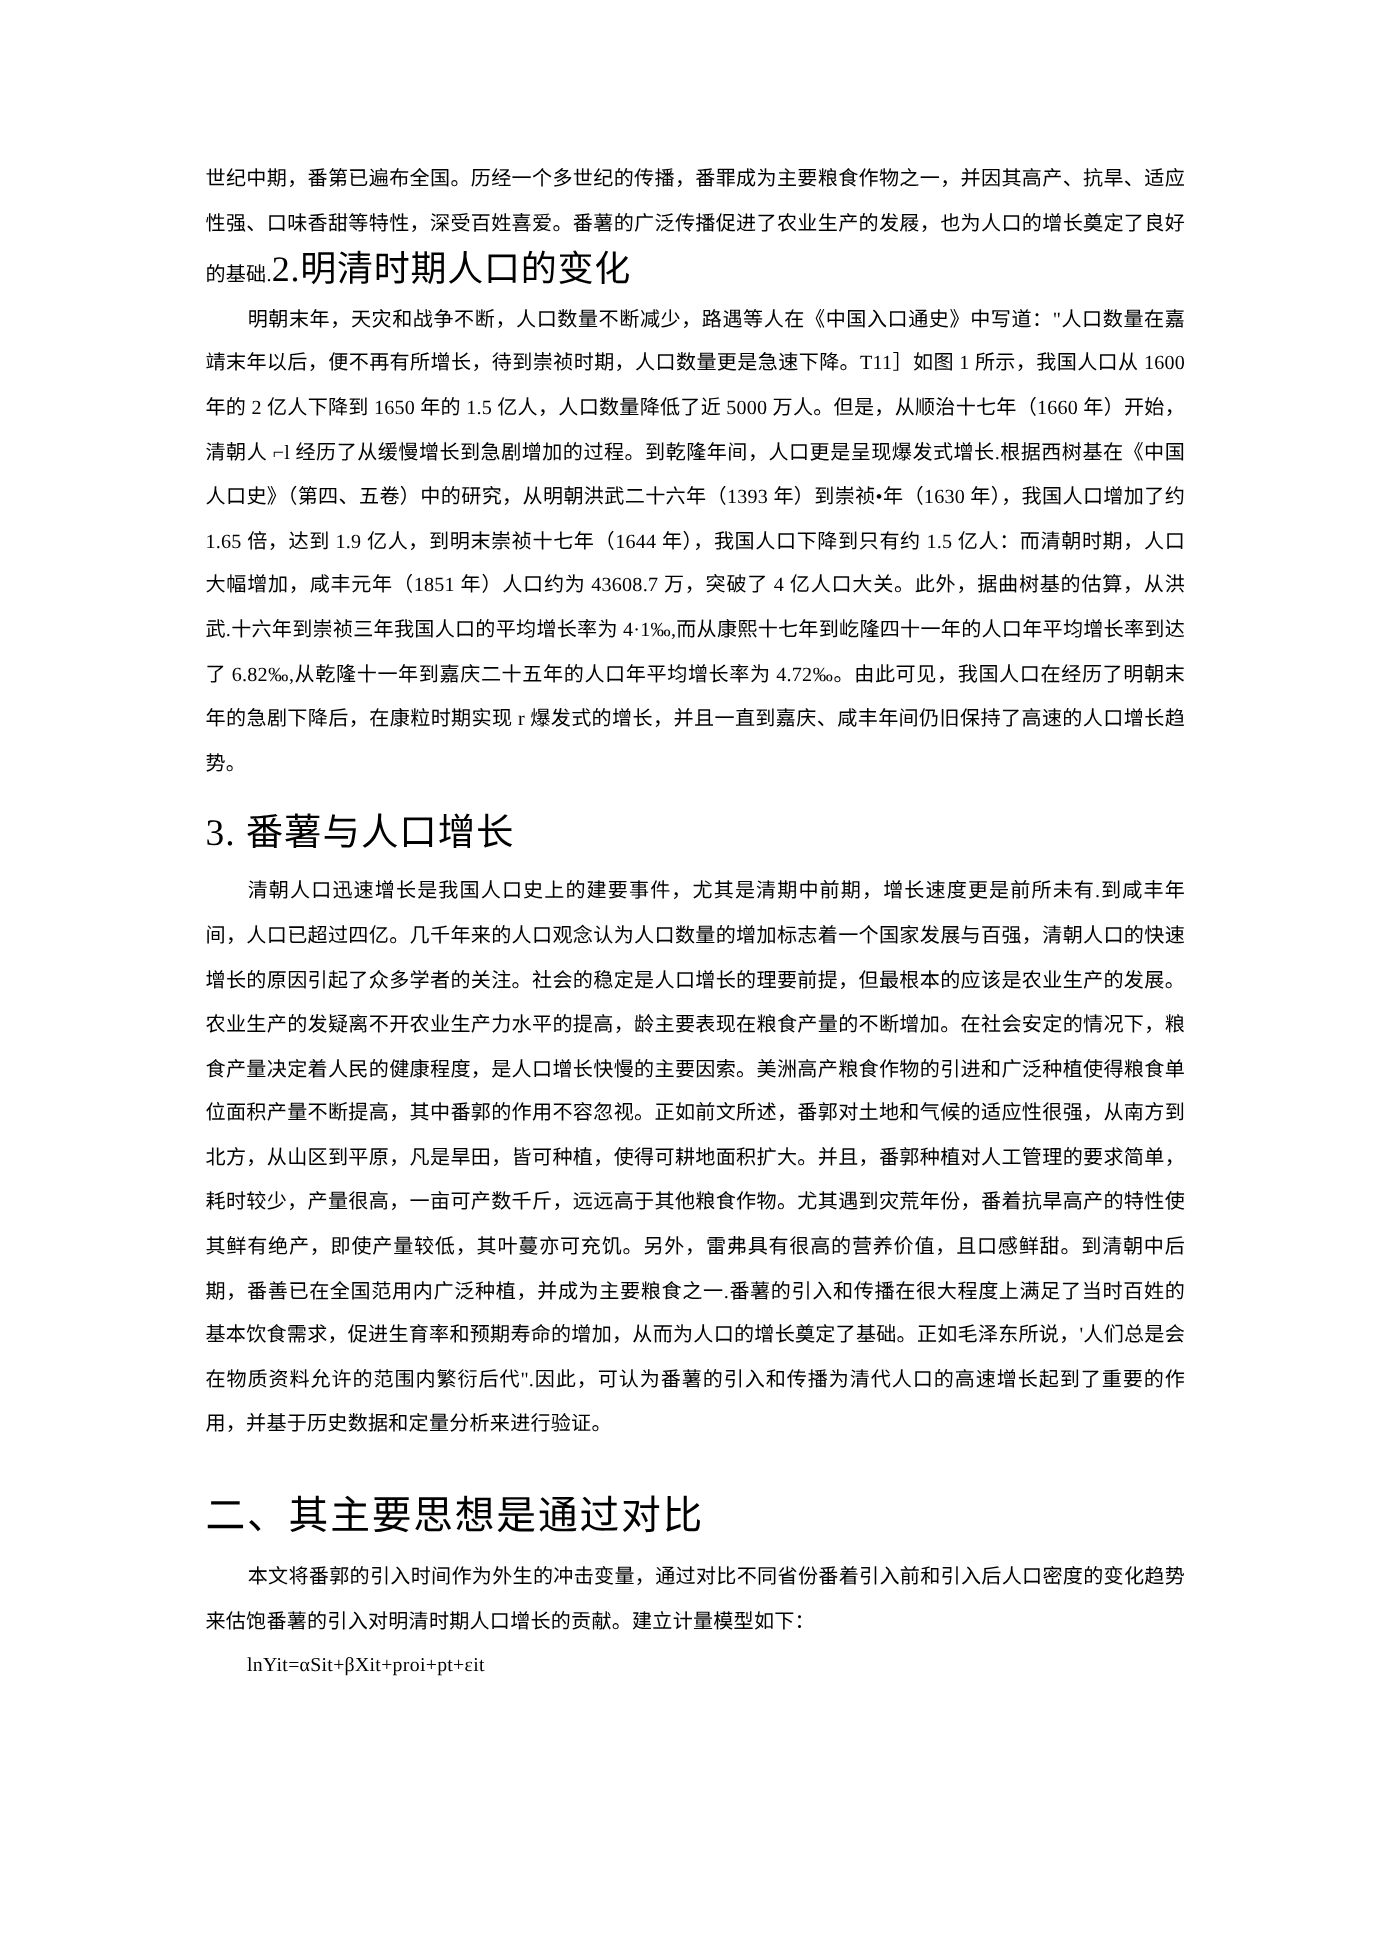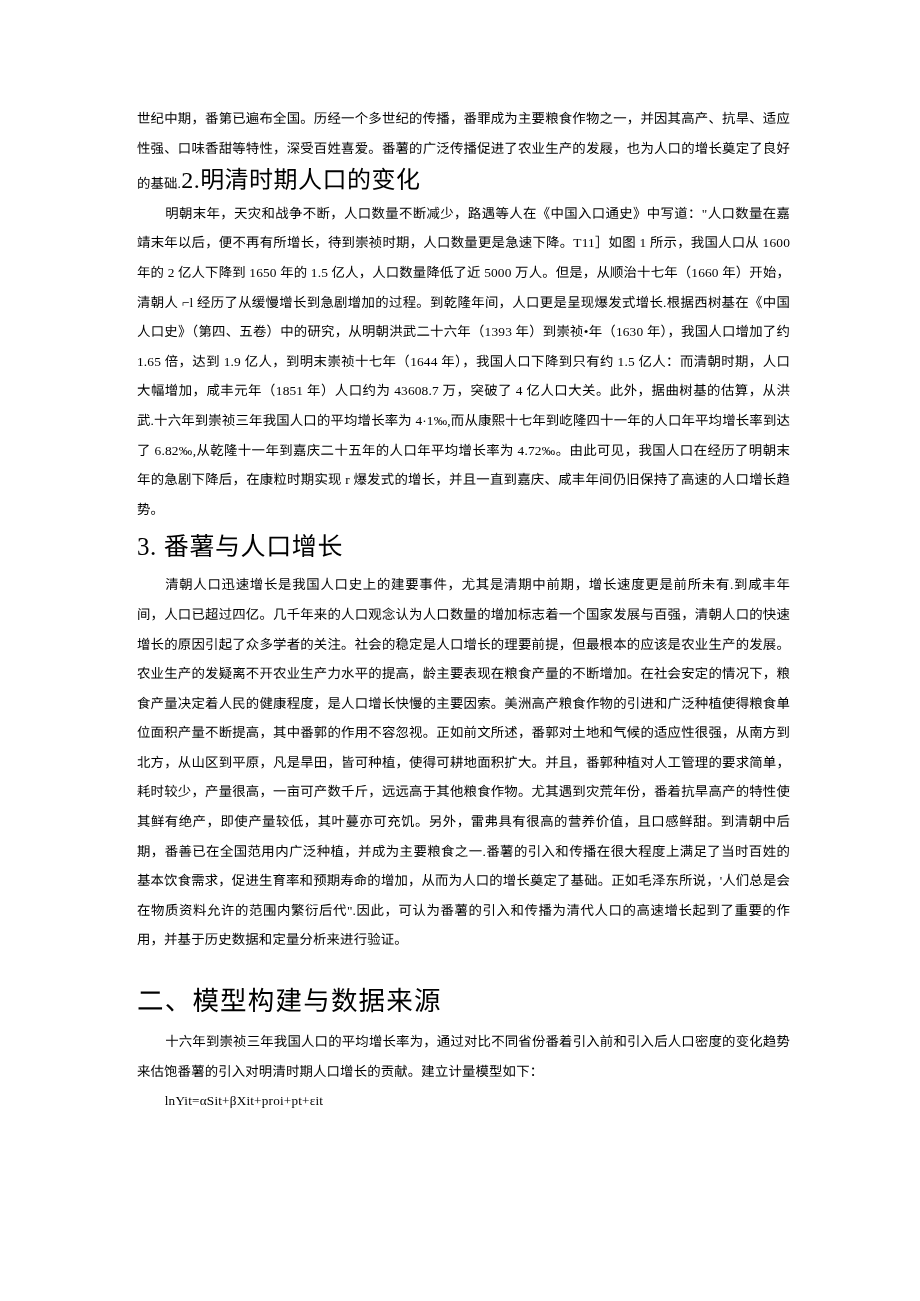--- a/index.html
+++ b/index.html
@@ -60,21 +60,21 @@
 
   
   h2.h-major {
     margin: 26px 0 6px 0;
     font-size: 26.5px;
     line-height: 40px;
     font-weight: 400;
     letter-spacing: 1.2px;
   }
   h3.h-sub {
-    margin: 4px 0 4px 0;
+    margin: 14px 0 4px 0;
     font-size: 25px;
     line-height: 38px;
     font-weight: 400;
     letter-spacing: 0.6px;
   }
 
   
   .formula {
     margin: 0;
     font-size: 13.2px;
@@ -92,22 +92,22 @@
     <div class="runin-block">
       <span>世纪中期，番第已遍布全国。历经一个多世纪的传播，番罪成为主要粮食作物之一，并因其高产、抗旱、适应性强、口味香甜等特性，深受百姓喜爱。番薯的广泛传播促进了农业生产的发屐，也为人口的增长奠定了良好的基础.</span><span class="runin-heading">2.明清时期人口的变化</span>
     </div>
 
     <p class="para indent">明朝末年，天灾和战争不断，人口数量不断减少，路遇等人在《中国入口通史》中写道："人口数量在嘉靖末年以后，便不再有所增长，待到崇祯时期，人口数量更是急速下降。T11］如图 1 所示，我国人口从 1600 年的 2 亿人下降到 1650 年的 1.5 亿人，人口数量降低了近 5000 万人。但是，从顺治十七年（1660 年）开始，清朝人 ⌐l 经历了从缓慢增长到急剧增加的过程。到乾隆年间，人口更是呈现爆发式增长.根据西树基在《中国人口史》（第四、五卷）中的研究，从明朝洪武二十六年（1393 年）到崇祯•年（1630 年），我国人口增加了约 1.65 倍，达到 1.9 亿人，到明末崇祯十七年（1644 年），我国人口下降到只有约 1.5 亿人：而清朝时期，人口大幅增加，咸丰元年（1851 年）人口约为 43608.7 万，突破了 4 亿人口大关。此外，据曲树基的估算，从洪武.十六年到崇祯三年我国人口的平均增长率为 4·1‰,而从康熙十七年到屹隆四十一年的人口年平均增长率到达了 6.82‰,从乾隆十一年到嘉庆二十五年的人口年平均增长率为 4.72‰。由此可见，我国人口在经历了明朝末年的急剧下降后，在康粒时期实现 r 爆发式的增长，并且一直到嘉庆、咸丰年间仍旧保持了高速的人口增长趋势。</p>
 
     <h3 class="h-sub">3. 番薯与人口增长</h3>
 
     <p class="para indent">清朝人口迅速增长是我国人口史上的建要事件，尤其是清期中前期，增长速度更是前所未有.到咸丰年间，人口已超过四亿。几千年来的人口观念认为人口数量的增加标志着一个国家发展与百强，清朝人口的快速增长的原因引起了众多学者的关注。社会的稳定是人口增长的理要前提，但最根本的应该是农业生产的发展。农业生产的发疑离不开农业生产力水平的提高，龄主要表现在粮食产量的不断增加。在社会安定的情况下，粮食产量决定着人民的健康程度，是人口增长快慢的主要因索。美洲高产粮食作物的引进和广泛种植使得粮食单位面积产量不断提高，其中番郭的作用不容忽视。正如前文所述，番郭对土地和气候的适应性很强，从南方到北方，从山区到平原，凡是旱田，皆可种植，使得可耕地面积扩大。并且，番郭种植对人工管理的要求简单，耗时较少，产量很高，一亩可产数千斤，远远高于其他粮食作物。尤其遇到灾荒年份，番着抗旱高产的特性使其鲜有绝产，即使产量较低，其叶蔓亦可充饥。另外，雷弗具有很高的营养价值，且口感鲜甜。到清朝中后期，番善已在全国范用内广泛种植，并成为主要粮食之一.番薯的引入和传播在很大程度上满足了当时百姓的基本饮食需求，促进生育率和预期寿命的增加，从而为人口的增长奠定了基础。正如毛泽东所说，'人们总是会在物质资料允许的范围内繁衍后代".因此，可认为番薯的引入和传播为清代人口的高速增长起到了重要的作用，并基于历史数据和定量分析来进行验证。</p>
 
-    <h2 class="h-major">二、模型构建与数据来源</h2>
+    <h2 class="h-major">二、其主要思想是通过对比</h2>
 
 
 
-    <p class="para indent">十六年到崇祯三年我国人口的平均增长率为，通过对比不同省份番着引入前和引入后人口密度的变化趋势来估饱番薯的引入对明清时期人口增长的贡献。建立计量模型如下：</p>
+    <p class="para indent">本文将番郭的引入时间作为外生的冲击变量，通过对比不同省份番着引入前和引入后人口密度的变化趋势来估饱番薯的引入对明清时期人口增长的贡献。建立计量模型如下：</p>
 
     <p class="formula">lnYit=αSit+βXit+proi+pt+εit</p>
 
   </div>
 </div>
 
 </body></html>

